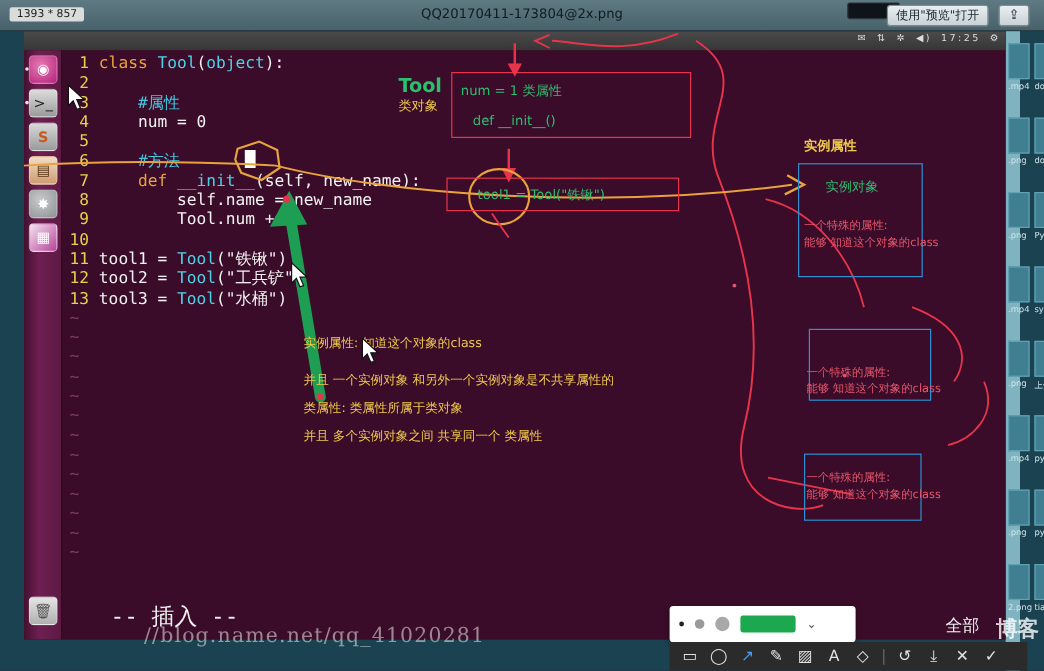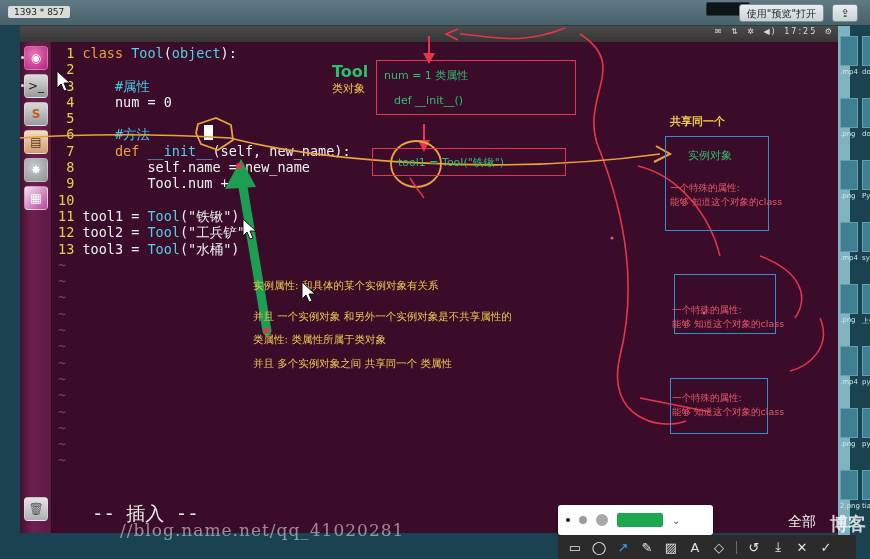--- a/index.html
+++ b/index.html
@@ -252,20 +252,21 @@
       <div class="bg-thumb" style="left: 840px; top: 470px; width: 18px; height: 30px;"></div>
       <div class="bg-label" style="left: 840px; top: 502px;">2.png</div>
       <div class="bg-thumb" style="left: 862px; top: 470px; width: 18px; height: 30px;"></div>
       <div class="bg-label" style="left: 862px; top: 502px;">tia</div>
     </div>
 </div>
 
 <div id="win-topbar">
   <div id="size-badge">1393 * 857</div>
   <div id="topbar-tab"></div>
+  <div id="win-title">QQ20170411-173804@2x.png</div>
   <div id="open-with-btn">使用"预览"打开</div>
   <div id="share-btn">⇪</div>
 </div>
 
 <div id="shot">
 
   <div id="term-titlebar">
     <div id="sys-tray">
       <span>✉</span>
       <span>⇅</span>
@@ -335,36 +336,36 @@
     <div class="atext t-green" style="left:312px; top:36px; font-size:16px; font-weight:bold;">Tool</div>
     <div class="atext t-gold" style="left:312px; top:55px; font-size:11px;">类对象</div>
 
     <div class="abox" style="left:356px; top:34px; width:200px; height:55px;"></div>
     <div class="atext t-green" style="left:364px; top:42px; font-size:11px;">num = 1 类属性</div>
     <div class="atext t-green" style="left:374px; top:68px; font-size:11px;">def __init__()</div>
 
     <div class="abox" style="left:352px; top:122px; width:194px; height:28px;"></div>
     <div class="atext t-green" style="left:378px; top:129px; font-size:11px;">tool1 = Tool("铁锹")</div>
 
-    <div class="atext t-gold" style="left:650px; top:88px; font-size:11px; font-weight:bold;">共享同一个</div>
+    <div class="atext t-gold" style="left:650px; top:88px; font-size:11px; font-weight:bold;">实例属性</div>
     <div class="bbox" style="left:645px; top:110px; width:104px; height:95px;"></div>
     <div class="atext t-green" style="left:668px; top:122px; font-size:11px;">实例对象</div>
     <div class="atext t-pink" style="left:650px; top:156px; font-size:9.5px;">一个特殊的属性:</div>
     <div class="atext t-pink" style="left:650px; top:170px; font-size:9.5px;">能够 知道这个对象的class</div>
 
     <div class="bbox" style="left:654px; top:248px; width:102px; height:60px;"></div>
     <div class="atext t-pink" style="left:652px; top:278px; font-size:9.5px;">一个特殊的属性:</div>
     <div class="atext t-pink" style="left:652px; top:292px; font-size:9.5px;">能够 知道这个对象的class</div>
 
     <div class="bbox" style="left:650px; top:352px; width:98px; height:56px;"></div>
     <div class="atext t-pink" style="left:652px; top:366px; font-size:9.5px;">一个特殊的属性:</div>
     <div class="atext t-pink" style="left:652px; top:380px; font-size:9.5px;">能够 知道这个对象的class</div>
 
     <div id="notes">
-        <div class="atext t-gold" style="left: 233px; top: 253px; font-size: 10.5px;">实例属性:  和具体的某个实例对象有关系</div>
+        <div class="atext t-gold" style="left: 233px; top: 253px; font-size: 10.5px;">实例属性:  知道这个对象的class</div>
         <div class="atext t-gold" style="left: 233px; top: 284px; font-size: 10.5px;">并且 一个实例对象 和另外一个实例对象是不共享属性的</div>
         <div class="atext t-gold" style="left: 233px; top: 307px; font-size: 10.5px; text-align: center;">类属性:  类属性所属于类对象</div>
         <div class="atext t-gold" style="left: 233px; top: 331px; font-size: 10.5px;">并且 多个实例对象之间 共享同一个 类属性</div>
       </div>
   </div>
 
   <svg id="cursor-arrow" width="18" height="24">
     <path d="M1,1 L1,18 L5,14 L8,21 L11,20 L8,13 L14,13 Z" fill="#fff" stroke="#111" stroke-width="1"></path>
   </svg>
   <svg id="cursor-arrow2" width="18" height="24">

